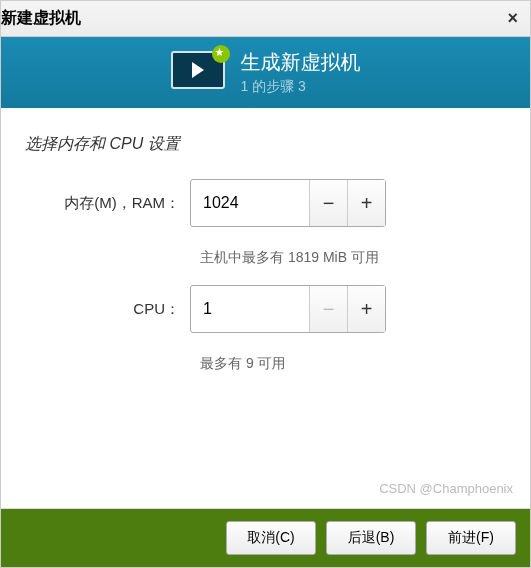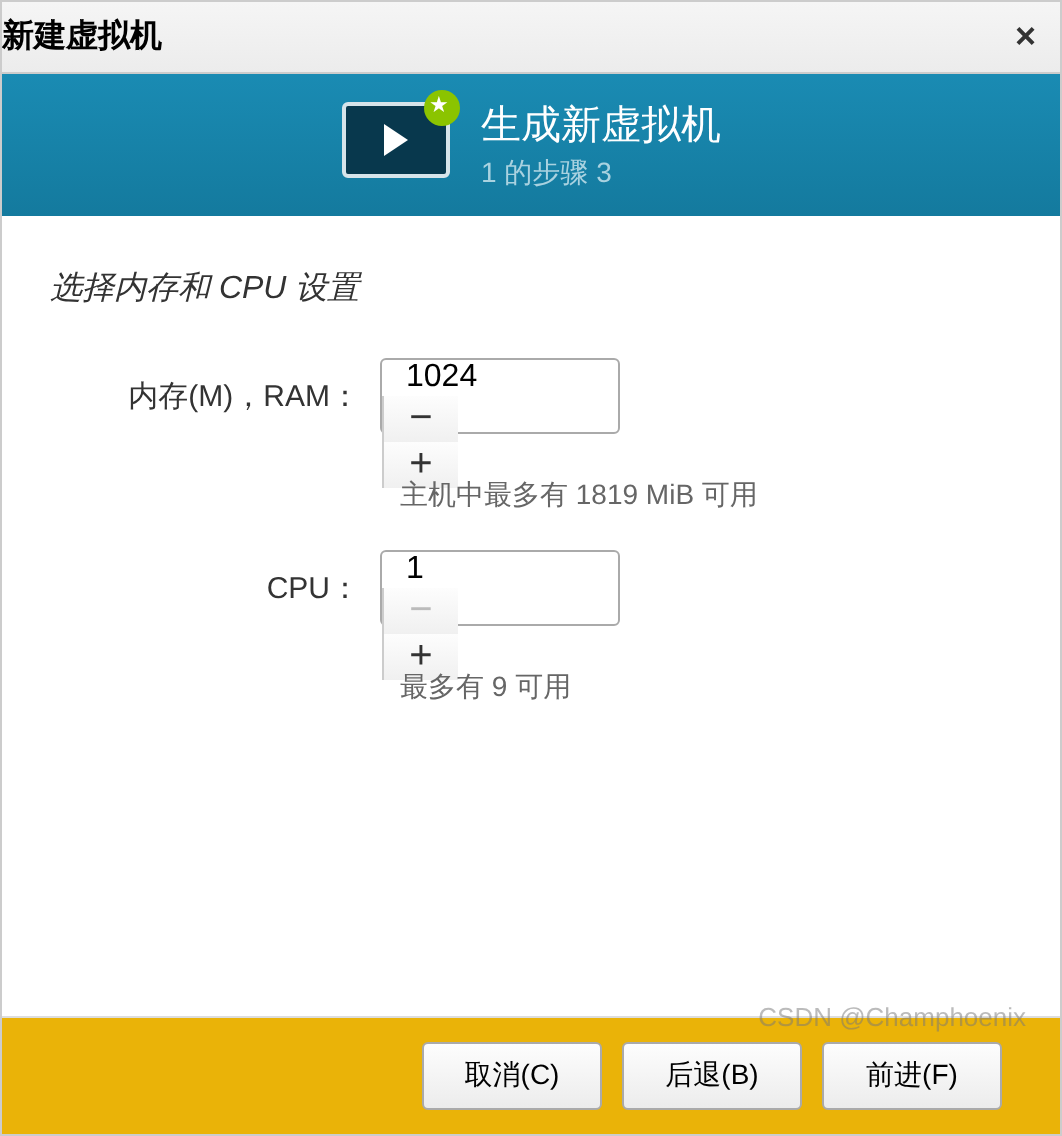--- a/index.html
+++ b/index.html
@@ -89,24 +89,23 @@
 }
 .row-label {
   width: 165px;
   text-align: right;
   padding-right: 10px;
   font-size: 15px;
 }
 .spinner {
   display: flex;
   border: 1px solid #aaa;
-  height: 38px;
+  height: 48px;
   border-radius: 3px;
   background: #fff;
-  flex-direction: column;
 }
 .spinner input {
   width: 118px;
   border: none;
   padding: 0 12px;
   font-size: 16px;
   outline: none;
   background: transparent;
 }
 .spinner .btn {
@@ -122,39 +121,39 @@
 }
 .spinner .btn.disabled { color: #bbb; cursor: default; }
 .hint {
   margin-left: 175px;
   font-size: 14px;
   color: #666;
   margin-bottom: 18px;
 }
 .footer {
   border-top: 1px solid #ddd;
-  padding: 12px 29px;
+  padding: 12px 14px;
   display: flex;
   justify-content: flex-end;
   gap: 10px;
-  background: #eab308;
+  background: #4d7c0f;
 }
 .dlg-btn {
   min-width: 90px;
   height: 34px;
   border: 1px solid #aaa;
   border-radius: 3px;
   background: linear-gradient(#fdfdfd, #ececec);
   font-size: 14px;
   cursor: pointer;
 }
 .watermark {
   position: absolute;
   right: 18px;
-  bottom: 52px;
+  bottom: 72px;
   color: rgba(120,120,120,0.5);
   font-size: 13px;
   pointer-events: none;
 }
 </style>
 </head>
 <body>
 
 <div class="titlebar">
   <span>新建虚拟机</span>

